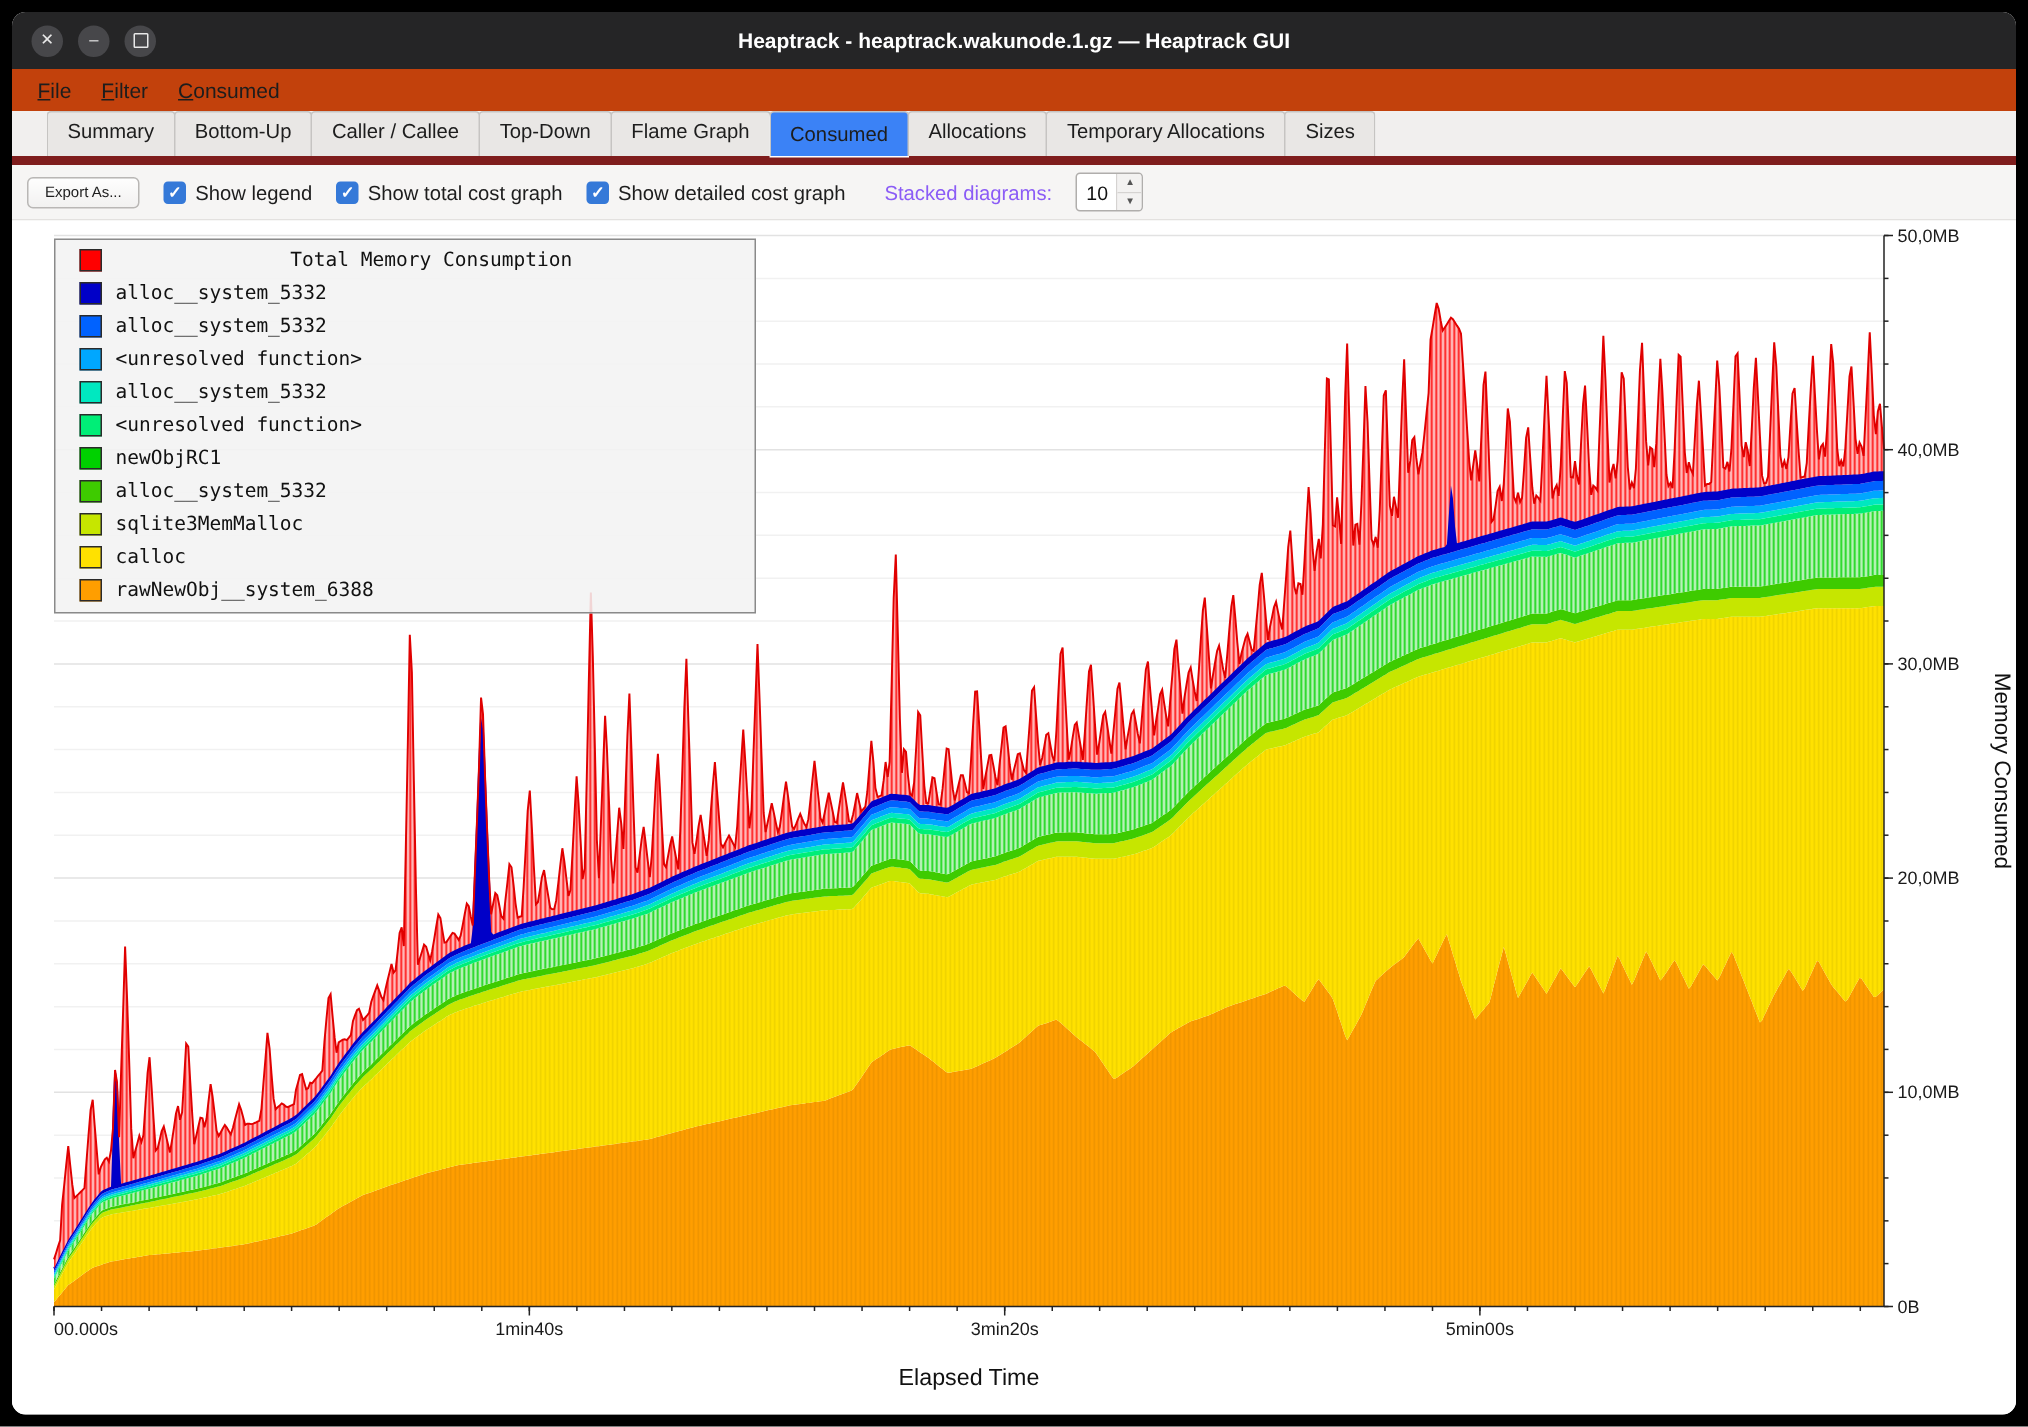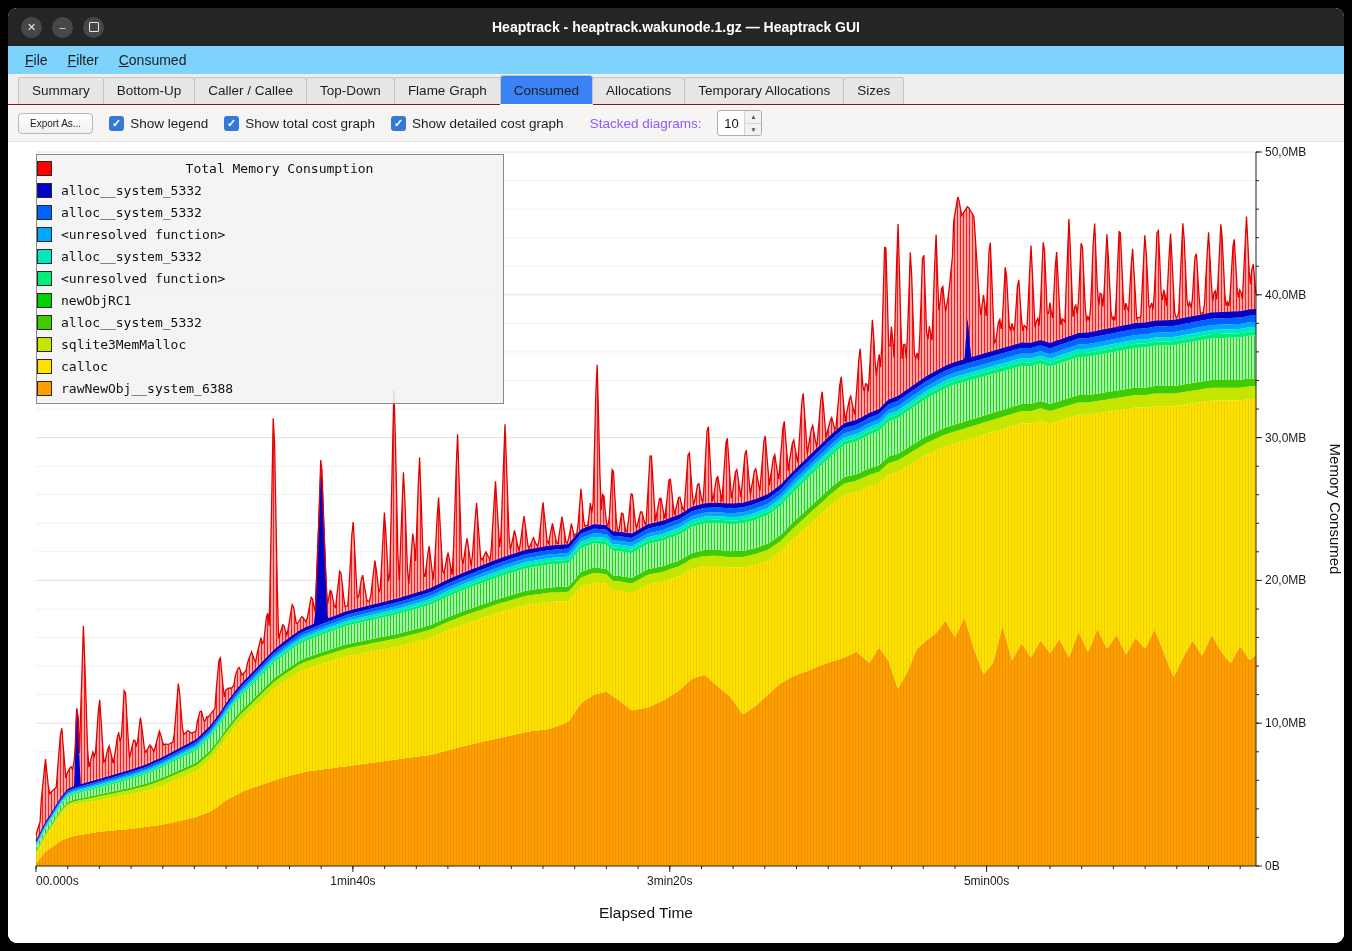--- a/index.html
+++ b/index.html
@@ -7,45 +7,45 @@
   .window{position:absolute;left:8px;top:8px;width:1336px;height:935px;background:#fff;border-radius:9px;overflow:hidden;display:flex;flex-direction:column;}
 
   
   .titlebar{height:38px;background:#252526;display:flex;align-items:center;position:relative;flex:0 0 auto;}
   .tb-btn{width:21px;height:21px;border-radius:50%;background:#47474a;color:#e8e8e8;display:flex;align-items:center;justify-content:center;font-size:11px;line-height:1;margin-left:10px;z-index:2;}
   .tb-btn:first-child{margin-left:13px;}
   .tb-max-glyph{width:8px;height:8px;border:1.5px solid #e8e8e8;border-radius:1px;}
   .tb-title{position:absolute;left:0;right:0;text-align:center;color:#ffffff;font-weight:bold;font-size:14px;}
 
   
-  .menubar{height:28px;background:#7dd3fc;display:flex;align-items:center;padding-left:8px;gap:2px;flex:0 0 auto;}
+  .menubar{height:28px;background:#c2410c;display:flex;align-items:center;padding-left:8px;gap:2px;flex:0 0 auto;}
   .menu-item{display:inline-block;padding:3px 9px;font-size:14px;color:#1d1d1d;border-radius:3px;}
   .menu-item::first-letter{text-decoration:underline;}
 
   
-  .tabbar{height:30px;background:#f1efee;display:flex;align-items:flex-end;border-bottom:1px solid #7f1d1d;padding-left:10px;flex:0 0 auto;}
+  .tabbar{height:30px;background:#f1efee;display:flex;border-bottom:6px solid #7f1d1d;padding-left:23px;flex:0 0 auto;}
   .tab{padding:5px 13px 6px;font-size:13.5px;color:#1d1d1d;background:#e9e7e5;border:1px solid #c6c4c2;border-bottom:none;margin-right:-1px;border-radius:3px 3px 0 0;white-space:nowrap;}
   .tab.active{background:#3b82f6;padding-top:7px;position:relative;z-index:2;box-shadow:0 1px 0 #fff;}
 
   
   .toolbar{height:36px;background:#f6f5f4;display:flex;align-items:center;gap:16px;padding:0 10px;border-bottom:1px solid #e3e1df;flex:0 0 auto;}
   .btn{font-size:10px;padding:4px 11px;background:linear-gradient(#fefefe,#f2f1f0);border:1px solid #b9b7b5;border-radius:4px;color:#1d1d1d;white-space:nowrap;}
   .cb-group{display:flex;align-items:center;gap:6px;font-size:13.5px;color:#1d1d1d;white-space:nowrap;}
   .cb{width:15px;height:15px;border-radius:3px;background:#3579d8;color:#fff;display:flex;align-items:center;justify-content:center;font-size:11px;font-weight:bold;flex:0 0 auto;}
   .spin-label{font-size:13.5px;color:#8b5cf6;margin-left:10px;white-space:nowrap;}
   .spin{display:flex;border:1px solid #b0aeac;border-radius:3px;background:#fff;height:24px;align-items:stretch;overflow:hidden;}
   .spin-val{width:26px;display:flex;align-items:center;justify-content:center;font-size:13px;color:#111;}
   .spin-btns{width:16px;display:flex;flex-direction:column;border-left:1px solid #d5d3d1;}
   .spin-btn{flex:1;display:flex;align-items:center;justify-content:center;font-size:6.5px;color:#555;background:#f3f2f1;}
   .spin-btn:first-child{border-bottom:1px solid #d5d3d1;}
 
   
   .chart-area{position:relative;flex:1;background:#fff;}
   .chart-area svg{position:absolute;left:0;top:0;}
-  .legend{position:absolute;left:28px;top:12px;width:468px;background:rgba(242,242,242,0.88);border:1px solid #8a8a8a;padding:2px 5px 4px 0;z-index:5;font-family:"DejaVu Sans Mono",monospace;box-sizing:border-box;}
+  .legend{position:absolute;left:28px;top:12px;width:468px;background:rgba(242,242,242,0.88);border:1px solid #8a8a8a;padding:2px 5px 4px 16px;z-index:5;font-family:"DejaVu Sans Mono",monospace;box-sizing:border-box;}
   .lg-row{display:flex;align-items:center;gap:9px;height:22px;}
   .lg-swatch{width:15px;height:15px;border:1px solid #2a2a2a;flex:0 0 auto;box-sizing:border-box;}
   .lg-label{font-size:13px;color:#111;white-space:nowrap;}
   .lg-header .lg-label{flex:1;text-align:center;}
 </style>
 </head>
 <body>
 
 <div class="window">
 

